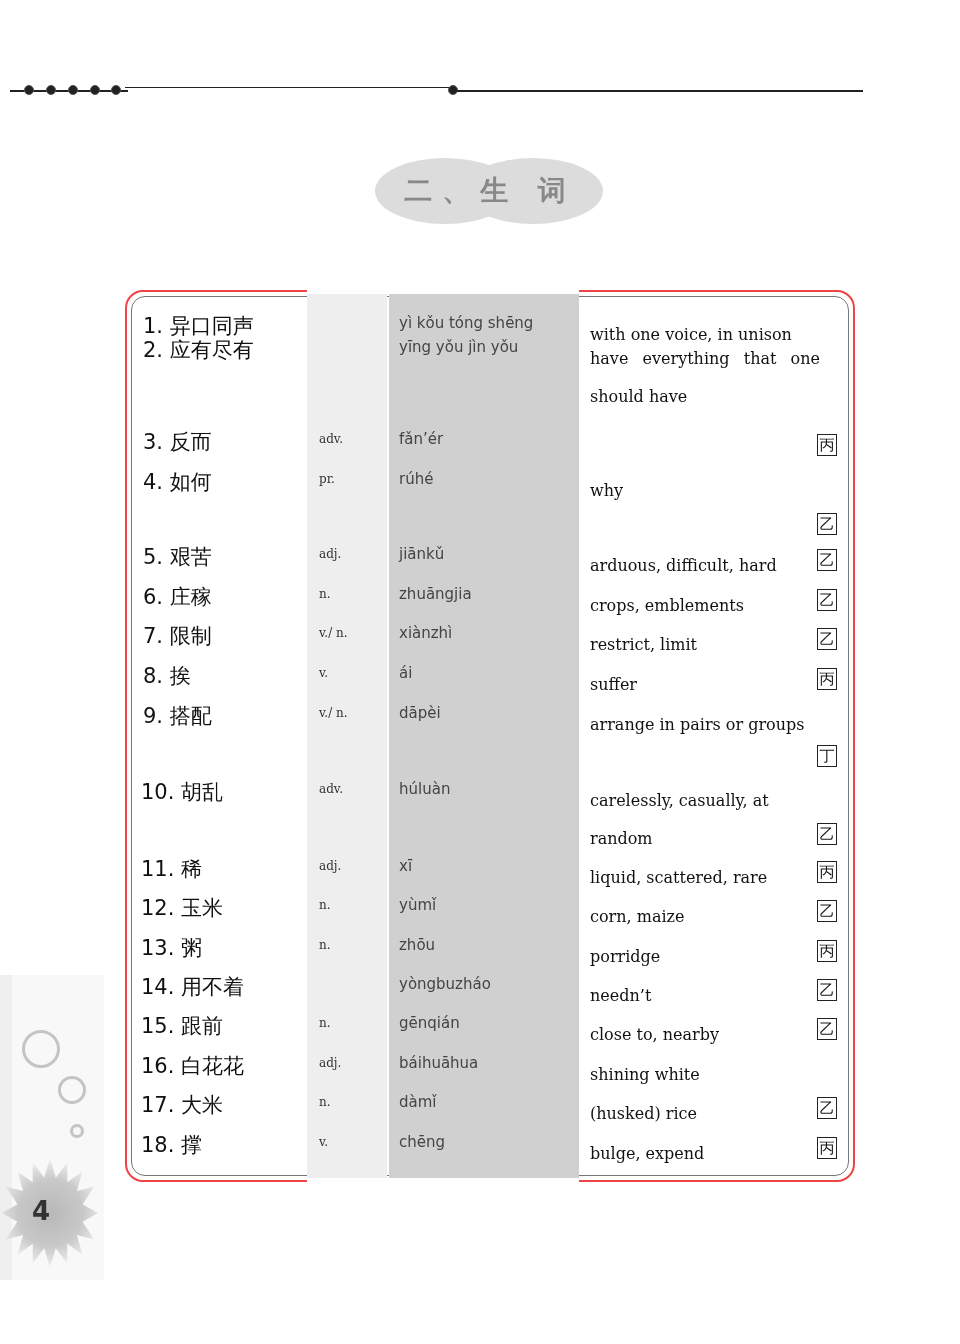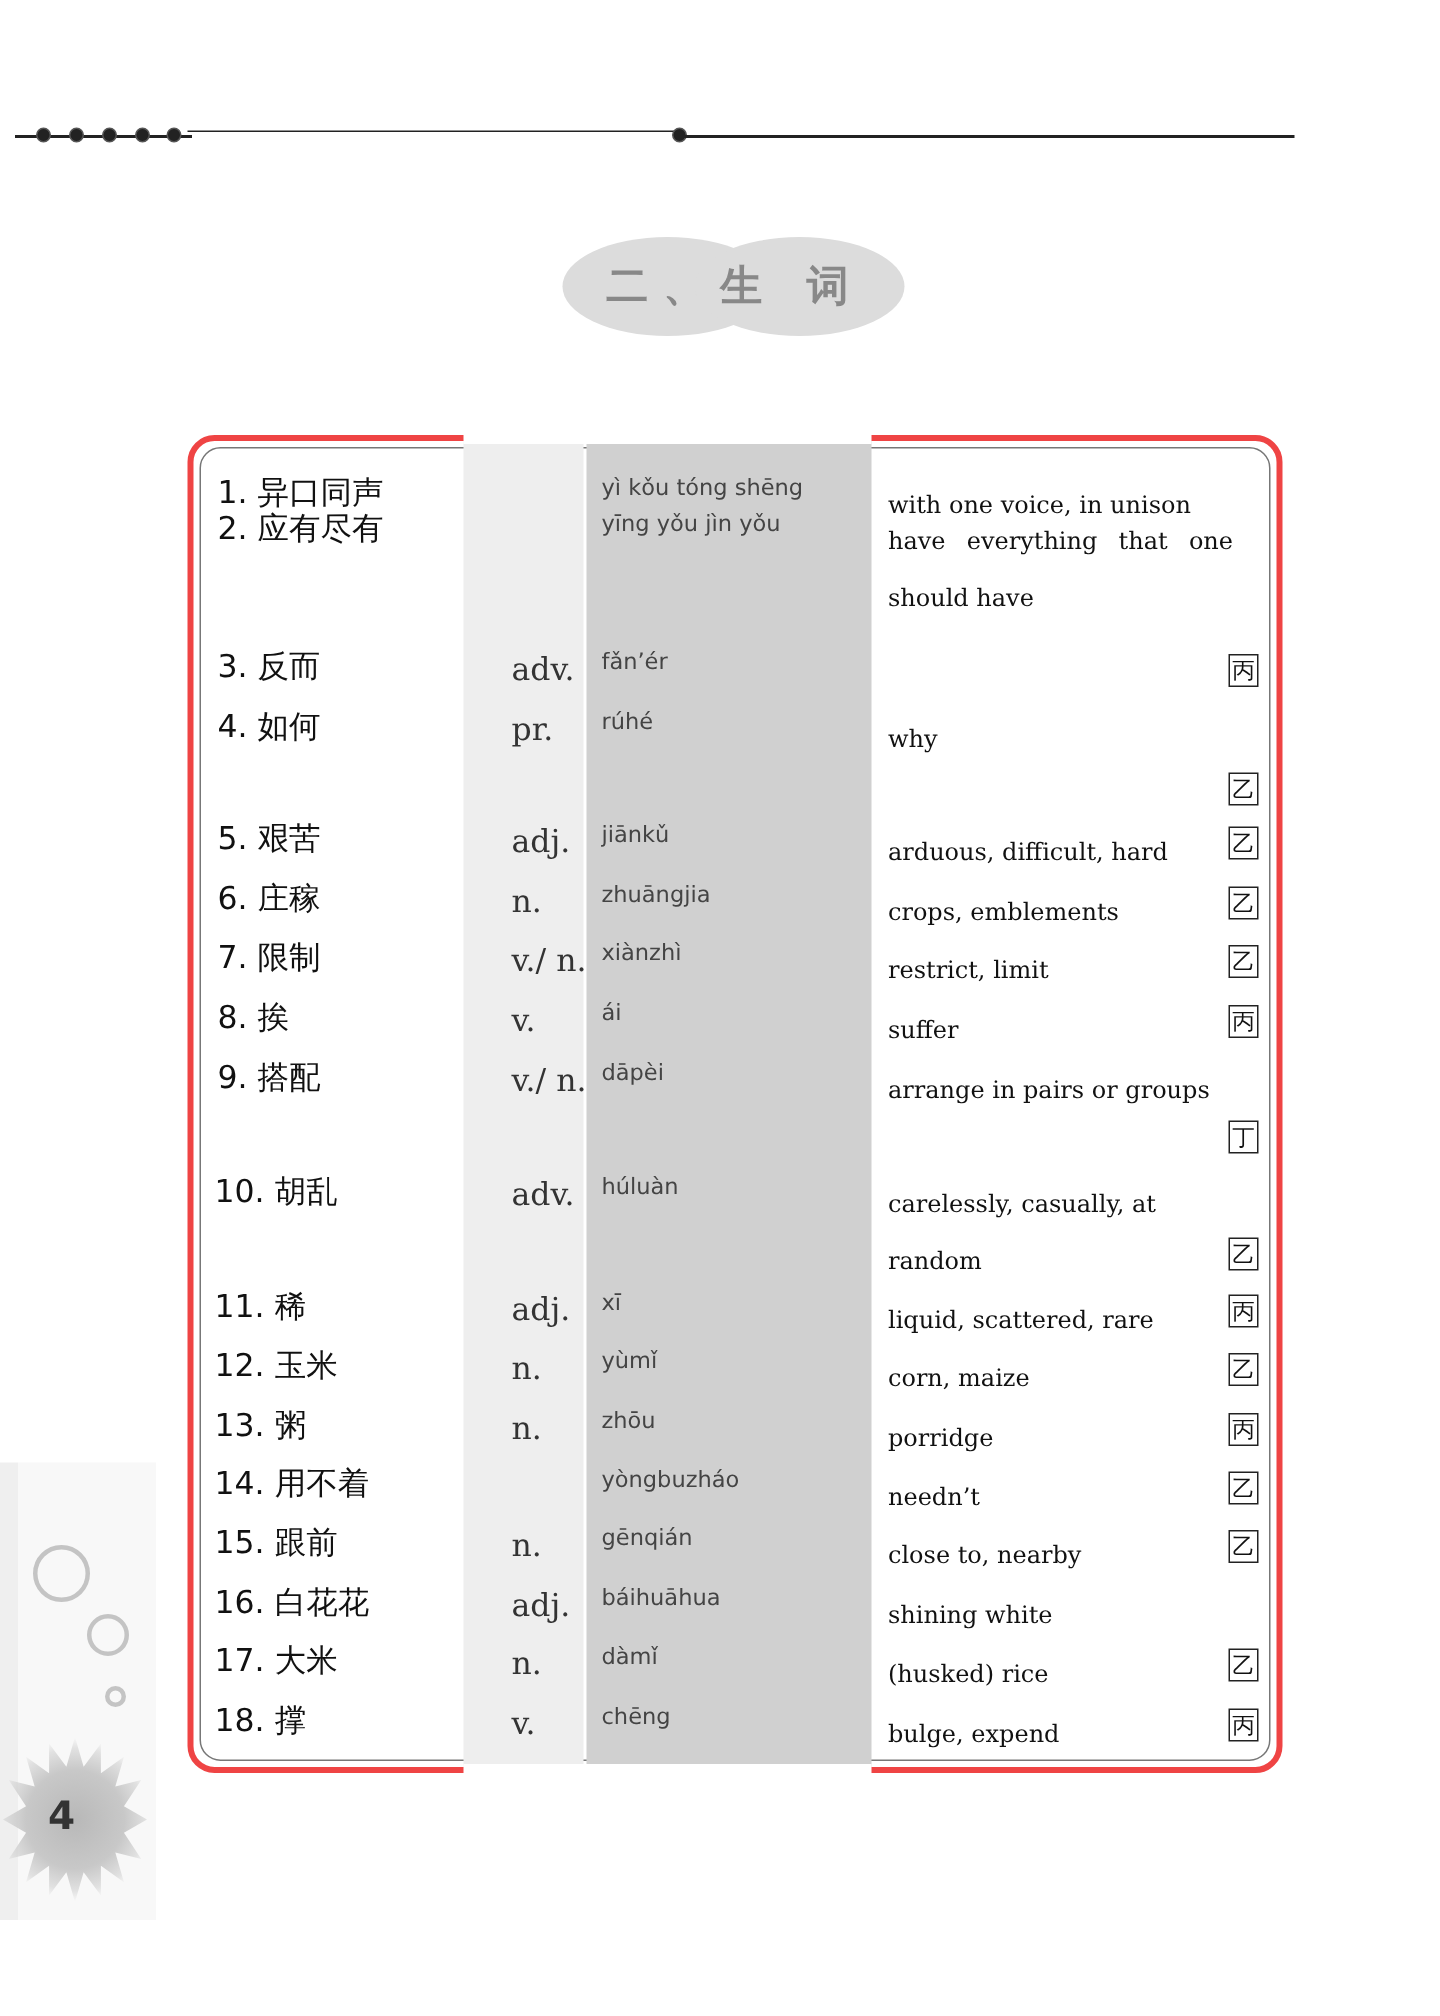--- a/index.html
+++ b/index.html
@@ -33,40 +33,40 @@
     .blob.right { left: 88px; }
     .section-title {
       position: absolute; left: 0; top: 14px; width: 230px; text-align: center;
       font-family: "DejaVu Sans", sans-serif; font-weight: bold; font-size: 28px; color: #888;
       letter-spacing: 10px;
     }
 
     
     .vocab-box {
       position: absolute; left: 125px; top: 290px; width: 730px; height: 892px;
-      border: 4px solid #ef4444; border-radius: 18px; box-sizing: border-box;
+      border: 2px solid #ef4444; border-radius: 18px; box-sizing: border-box;
     }
     .vocab-box-inner {
       position: absolute; left: 4px; top: 4px; right: 4px; bottom: 4px;
       border: 1px solid #777; border-radius: 14px;
     }
     .col-pos-bg { position: absolute; left: 180px; top: 0; width: 80px; height: 100%; background: #eeeeee; }
     .col-pinyin-bg { position: absolute; left: 262px; top: 0; width: 190px; height: 100%; background: #d0d0d0; }
     .top-gap, .bottom-gap { position: absolute; left: 180px; width: 272px; height: 6px; background: #fff; }
     .top-gap { top: -4px; } .bottom-gap { bottom: -4px; }
 
     .row { position: absolute; left: 0; width: 730px; height: 40px; }
     .num-word {
       position: absolute; left: 16px; top: 0;
       font-family: "DejaVu Sans", sans-serif; font-size: 21px; color: #111; white-space: nowrap;
     }
     .num-word.two-digit { left: 14px; }
     .pos {
       position: absolute; left: 192px; top: 4px;
-      font-family: "DejaVu Serif", serif; font-size: 21px; color: #333; white-space: nowrap; margin-left: 20px;
+      font-family: "DejaVu Serif", serif; font-size: 12px; color: #333; white-space: nowrap;
     }
     .pinyin {
       position: absolute; left: 272px; top: 2px;
       font-family: "DejaVu Sans", sans-serif; font-size: 15px; color: #444; white-space: nowrap;
     }
     .meaning {
       position: absolute; left: 463px; top: 4px; width: 230px;
       font-family: "DejaVu Serif", serif; font-size: 16px; color: #111; line-height: 37px;
     }
     .meaning .line { display: block; height: 38px; }

